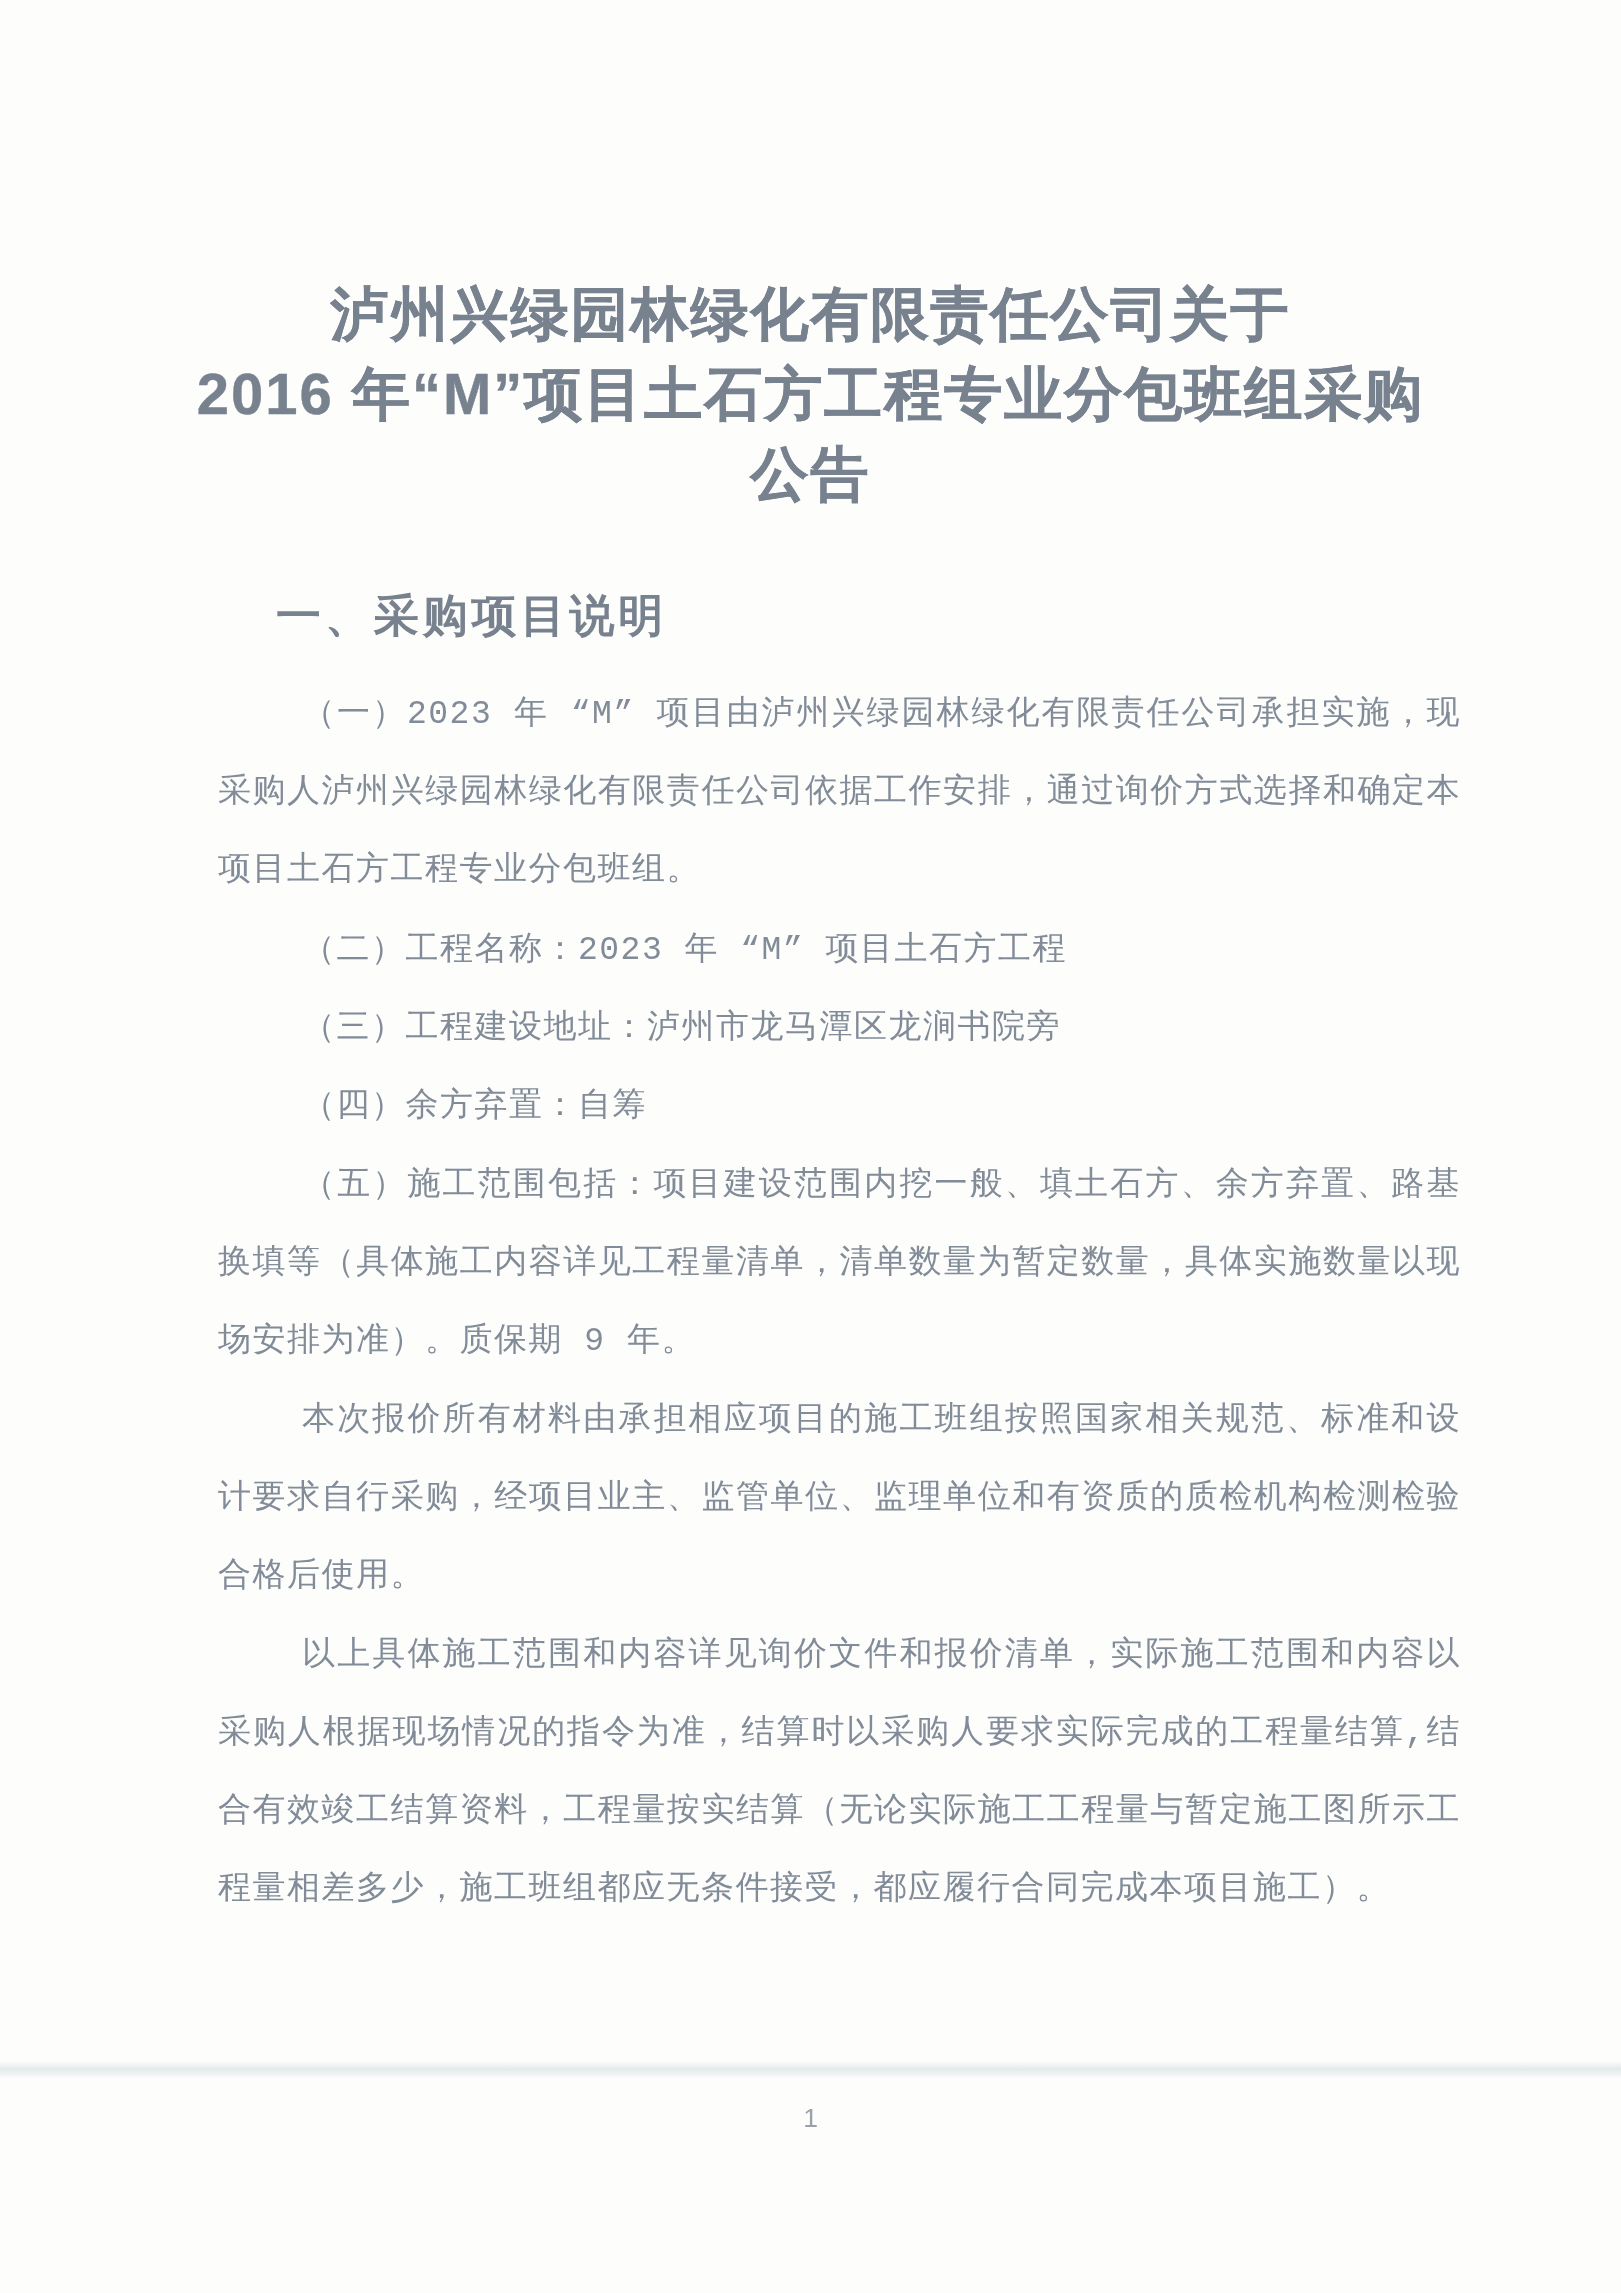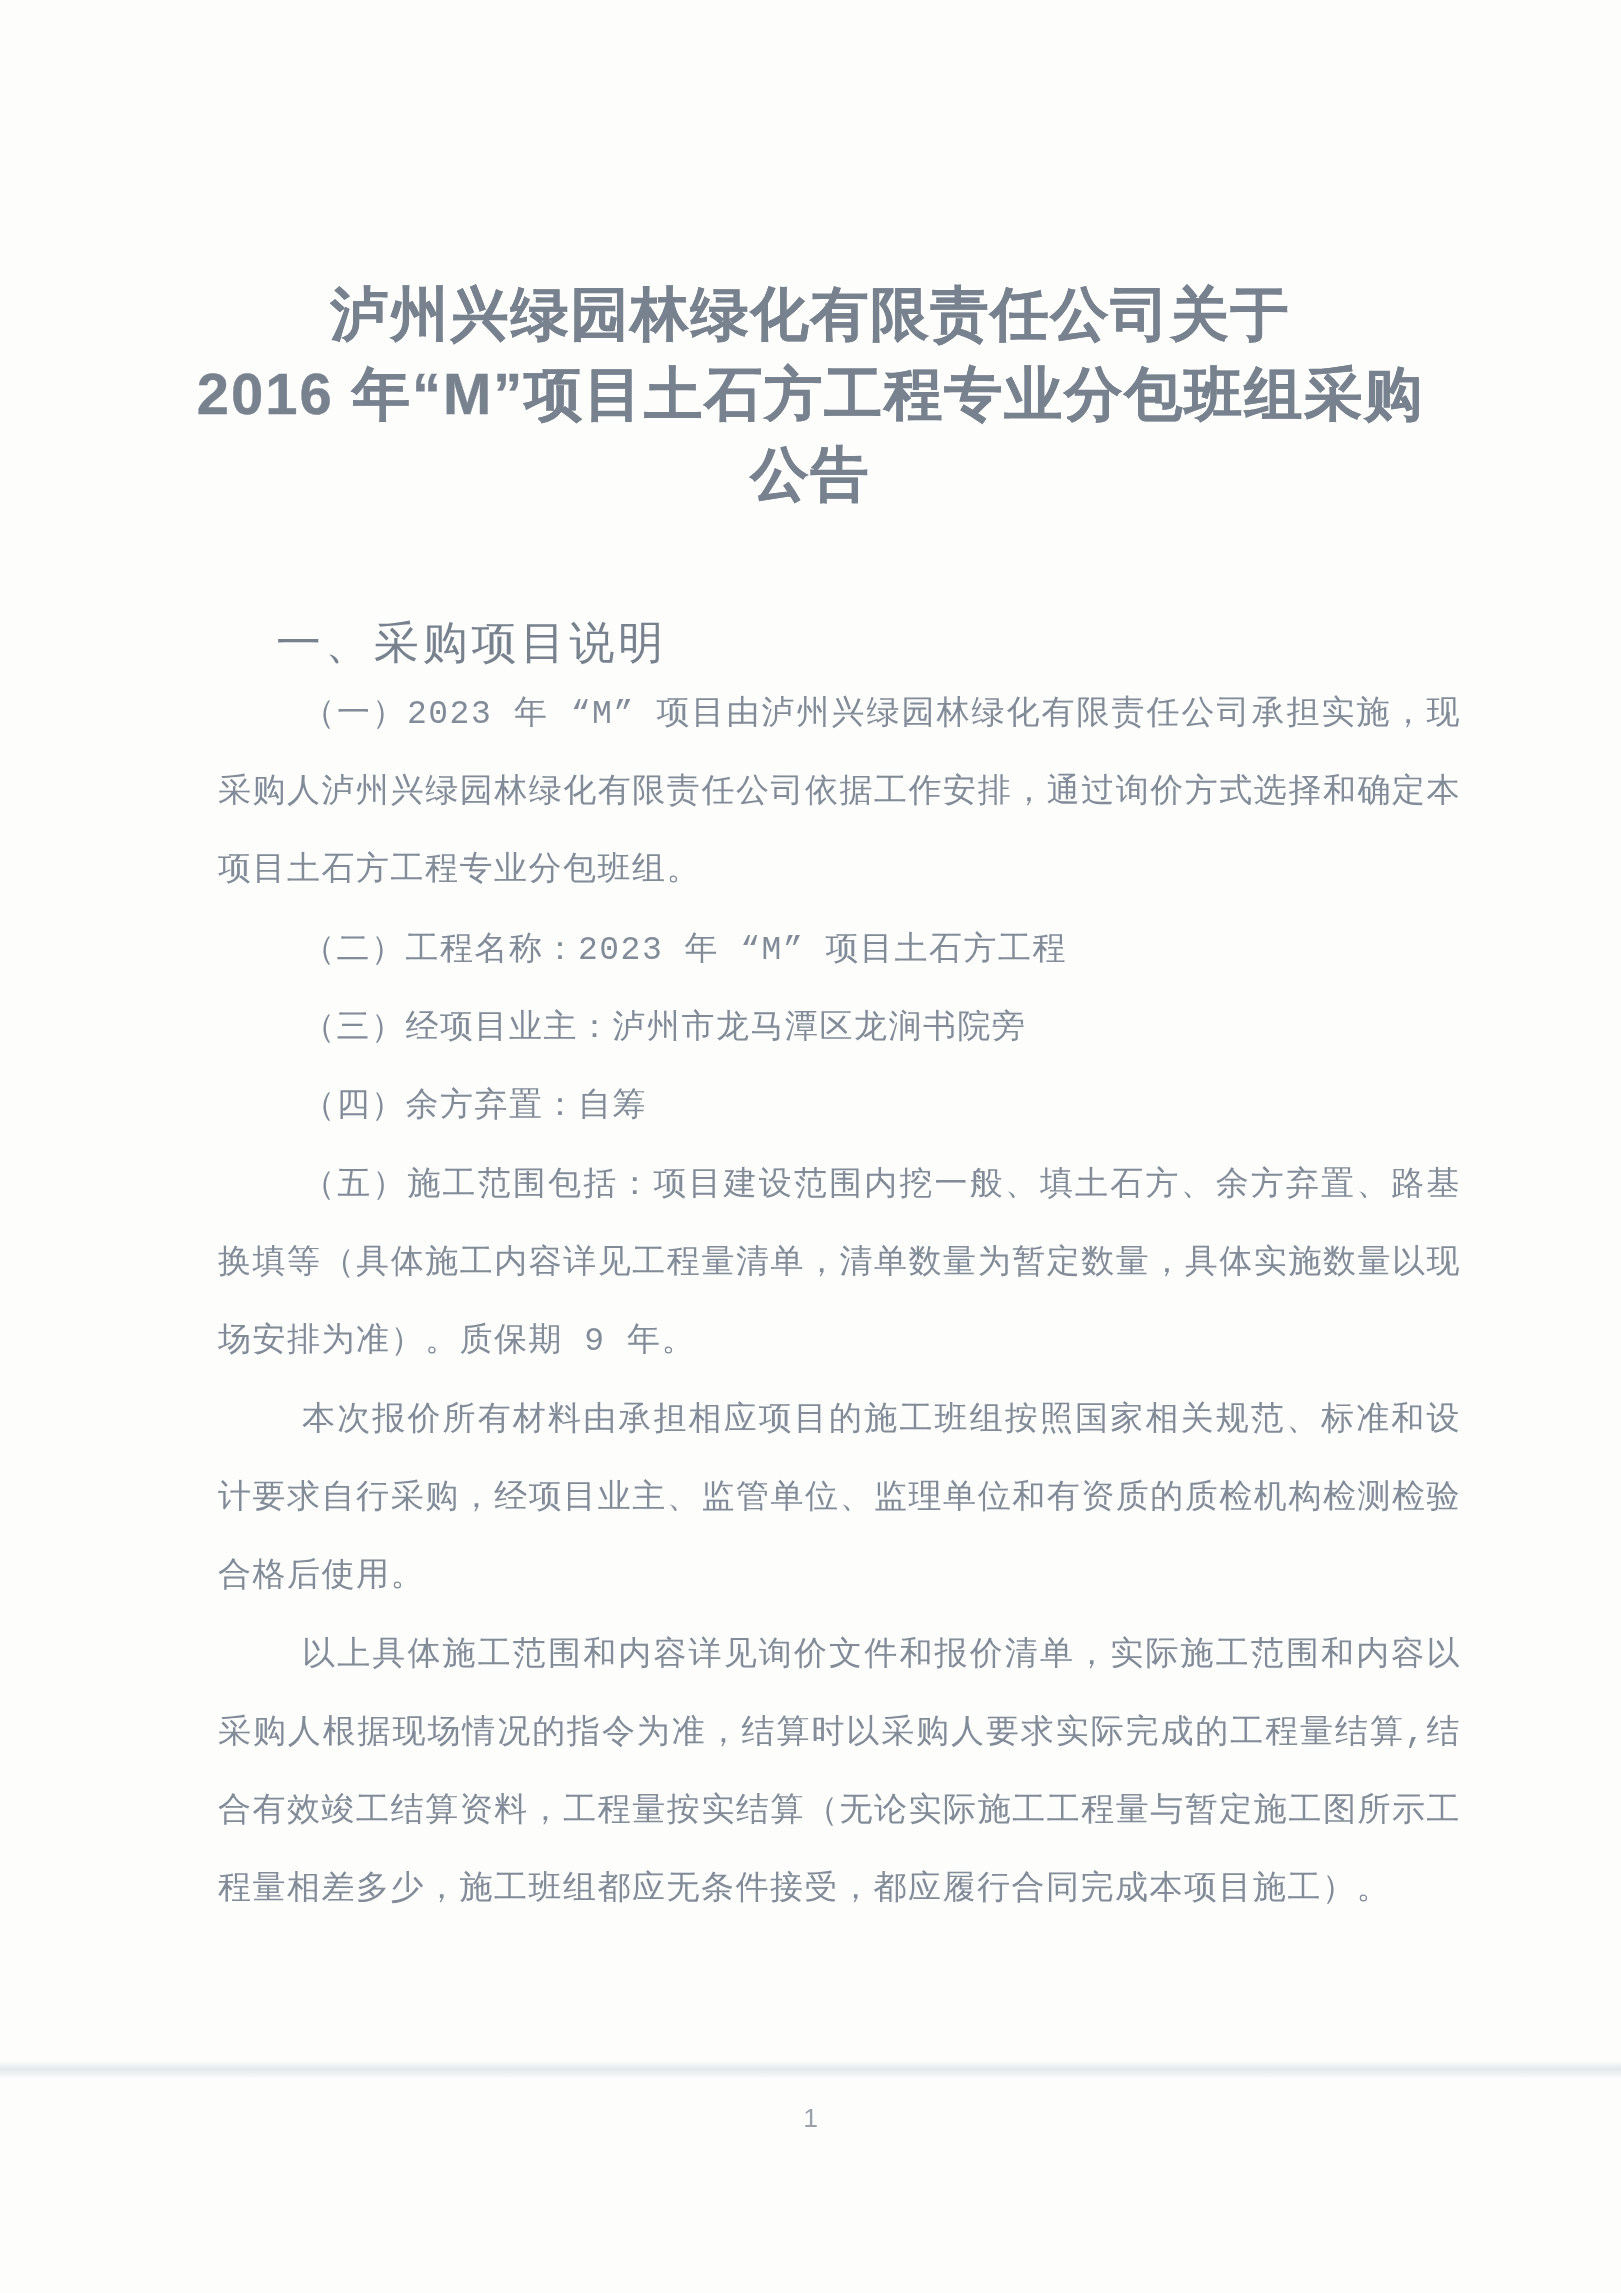--- a/index.html
+++ b/index.html
@@ -26,24 +26,24 @@
     text-align:center;
     font-size:58px;
     font-weight:bold;
     line-height:80px;
     letter-spacing:2px;
     color:var(--ink-bold);
     -webkit-text-stroke:0.4px var(--ink-bold);
   }
   .section-heading{
     position:absolute;
-    top:603px;
+    top:576px;
     left:276px;
     font-size:45px;
-    font-weight:normal;
+    font-weight:bold;
     line-height:80px;
     letter-spacing:3.9px;
     color:var(--ink-bold);
   }
   .para{
     position:absolute;
     left:218px;
     width:1243px;
     font-size:33px;
     line-height:78px;
@@ -91,21 +91,21 @@
   <div class="title">
     <div>泸州兴绿园林绿化有限责任公司关于</div>
     <div>2016 年“M”项目土石方工程专业分包班组采购</div>
     <div>公告</div>
   </div>
 
   <div class="section-heading">一、采购项目说明</div>
 
   <p class="para para-1">（一）2023 年 “M” 项目由泸州兴绿园林绿化有限责任公司承担实施，现采购人泸州兴绿园林绿化有限责任公司依据工作安排，通过询价方式选择和确定本项目土石方工程专业分包班组。</p>
   <p class="para para-2">（二）工程名称：2023 年 “M” 项目土石方工程</p>
-  <p class="para para-3">（三）经项目业主：泸州市龙马潭区龙涧书院旁</p>
+  <p class="para para-3">（三）工程建设地址：泸州市龙马潭区龙涧书院旁</p>
   <p class="para para-4">（四）余方弃置：自筹</p>
   <p class="para para-5">（五）施工范围包括：项目建设范围内挖一般、填土石方、余方弃置、路基换填等（具体施工内容详见工程量清单，清单数量为暂定数量，具体实施数量以现场安排为准）。质保期 9 年。</p>
   <p class="para para-6">本次报价所有材料由承担相应项目的施工班组按照国家相关规范、标准和设计要求自行采购，经项目业主、监管单位、监理单位和有资质的质检机构检测检验合格后使用。</p>
   <p class="para para-7">以上具体施工范围和内容详见询价文件和报价清单，实际施工范围和内容以采购人根据现场情况的指令为准，结算时以采购人要求实际完成的工程量结算,结合有效竣工结算资料，工程量按实结算（无论实际施工工程量与暂定施工图所示工程量相差多少，施工班组都应无条件接受，都应履行合同完成本项目施工）。</p>
 
   <div class="scan-band"></div>
 
   <div class="page-number">1</div>
 
 </div>

